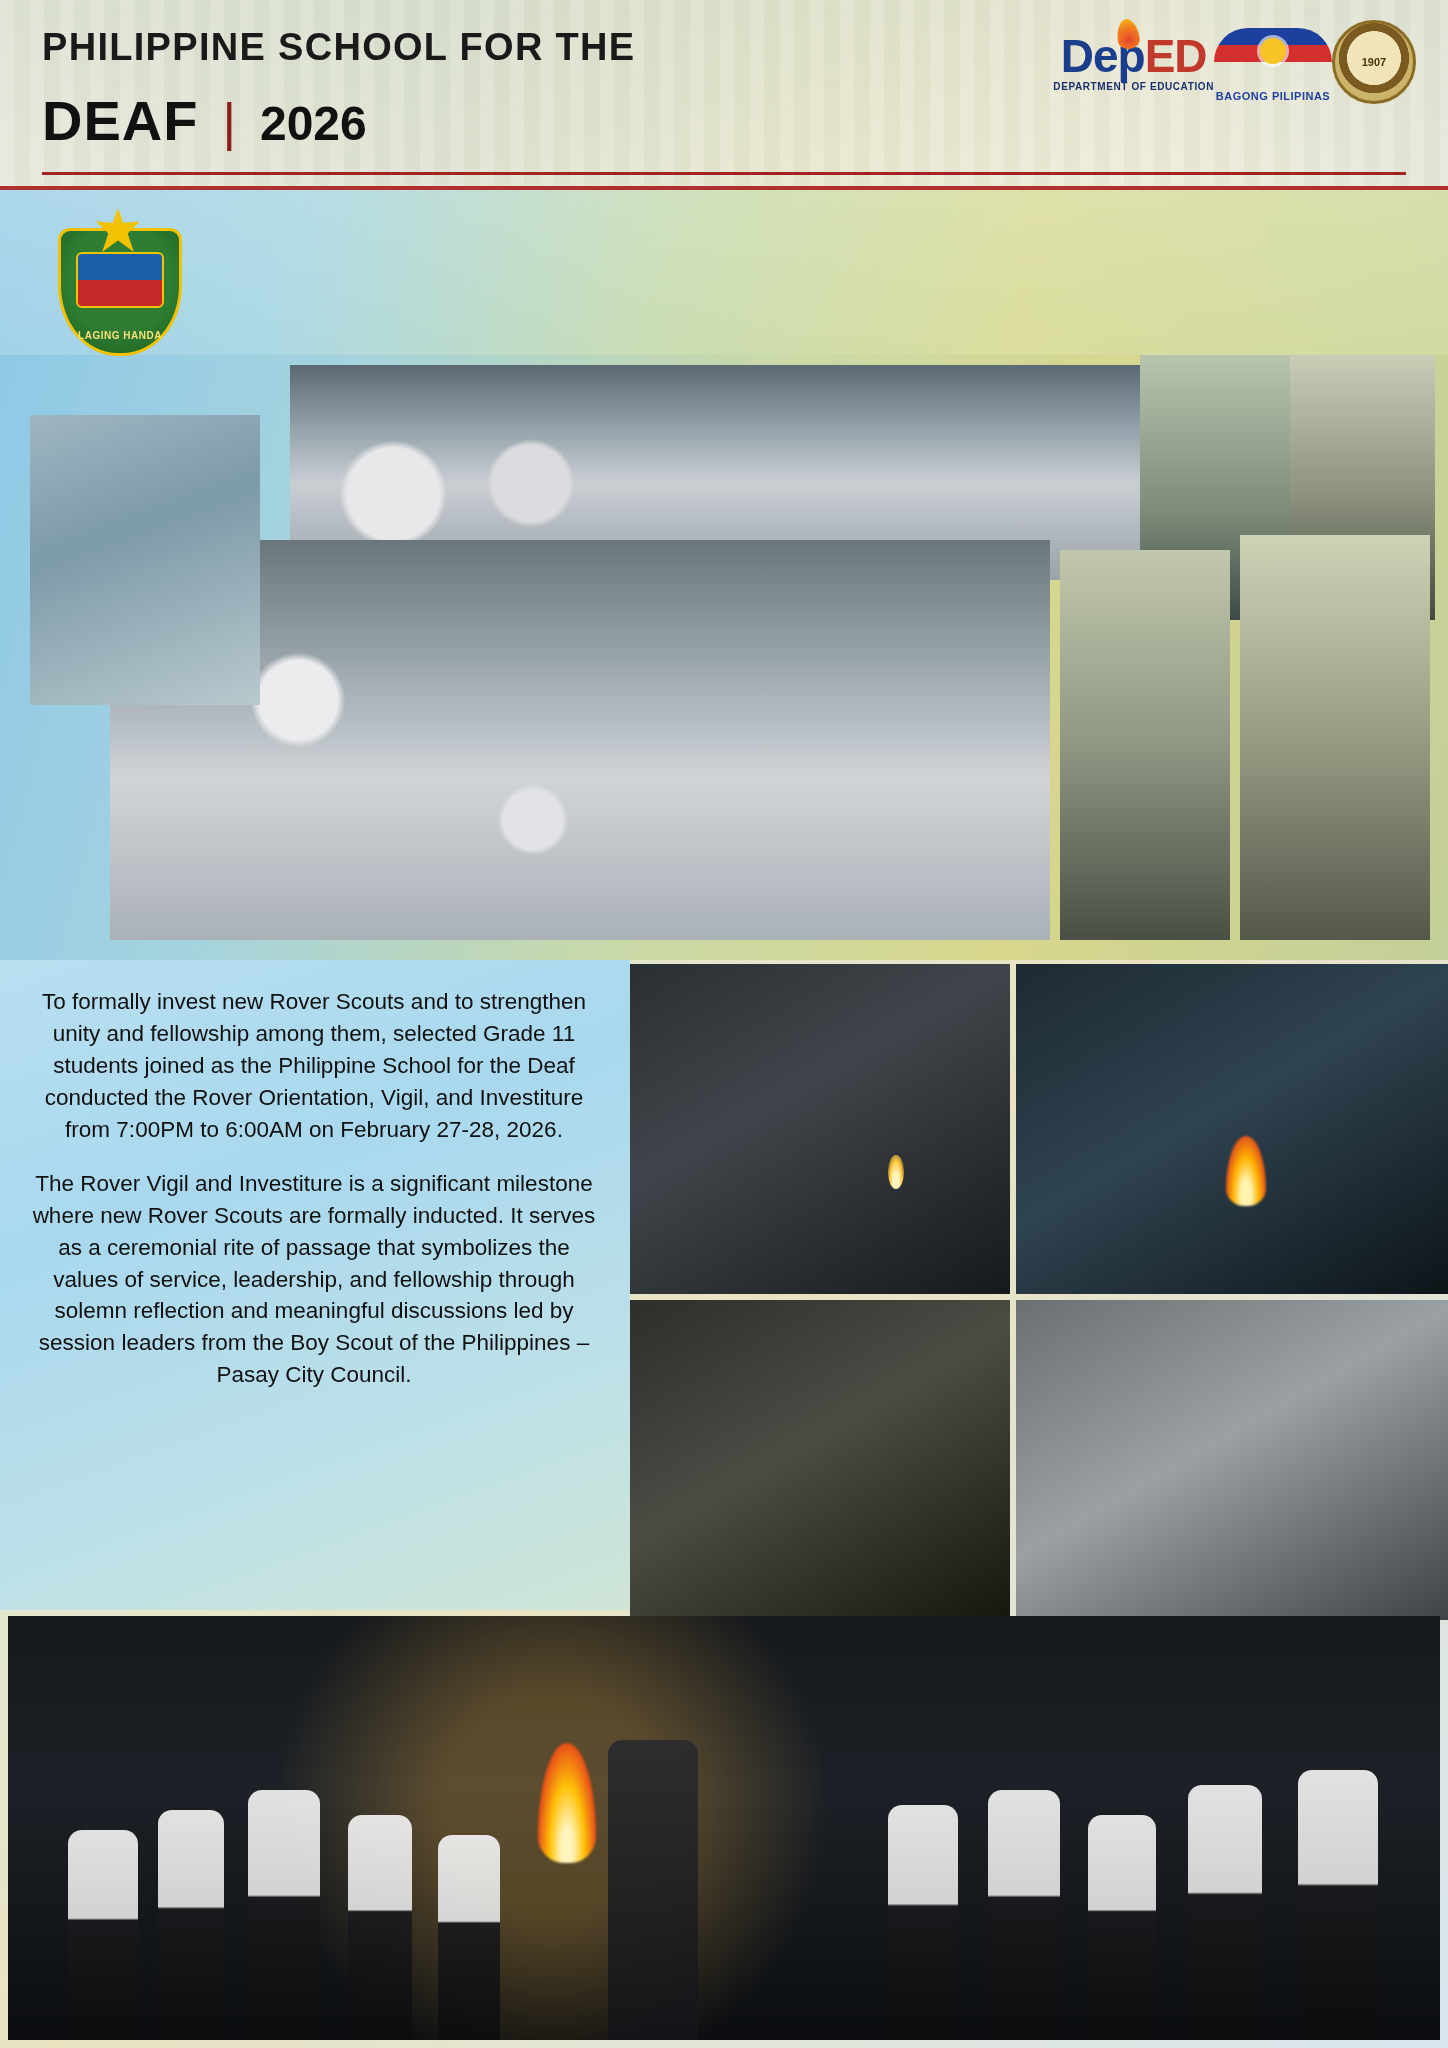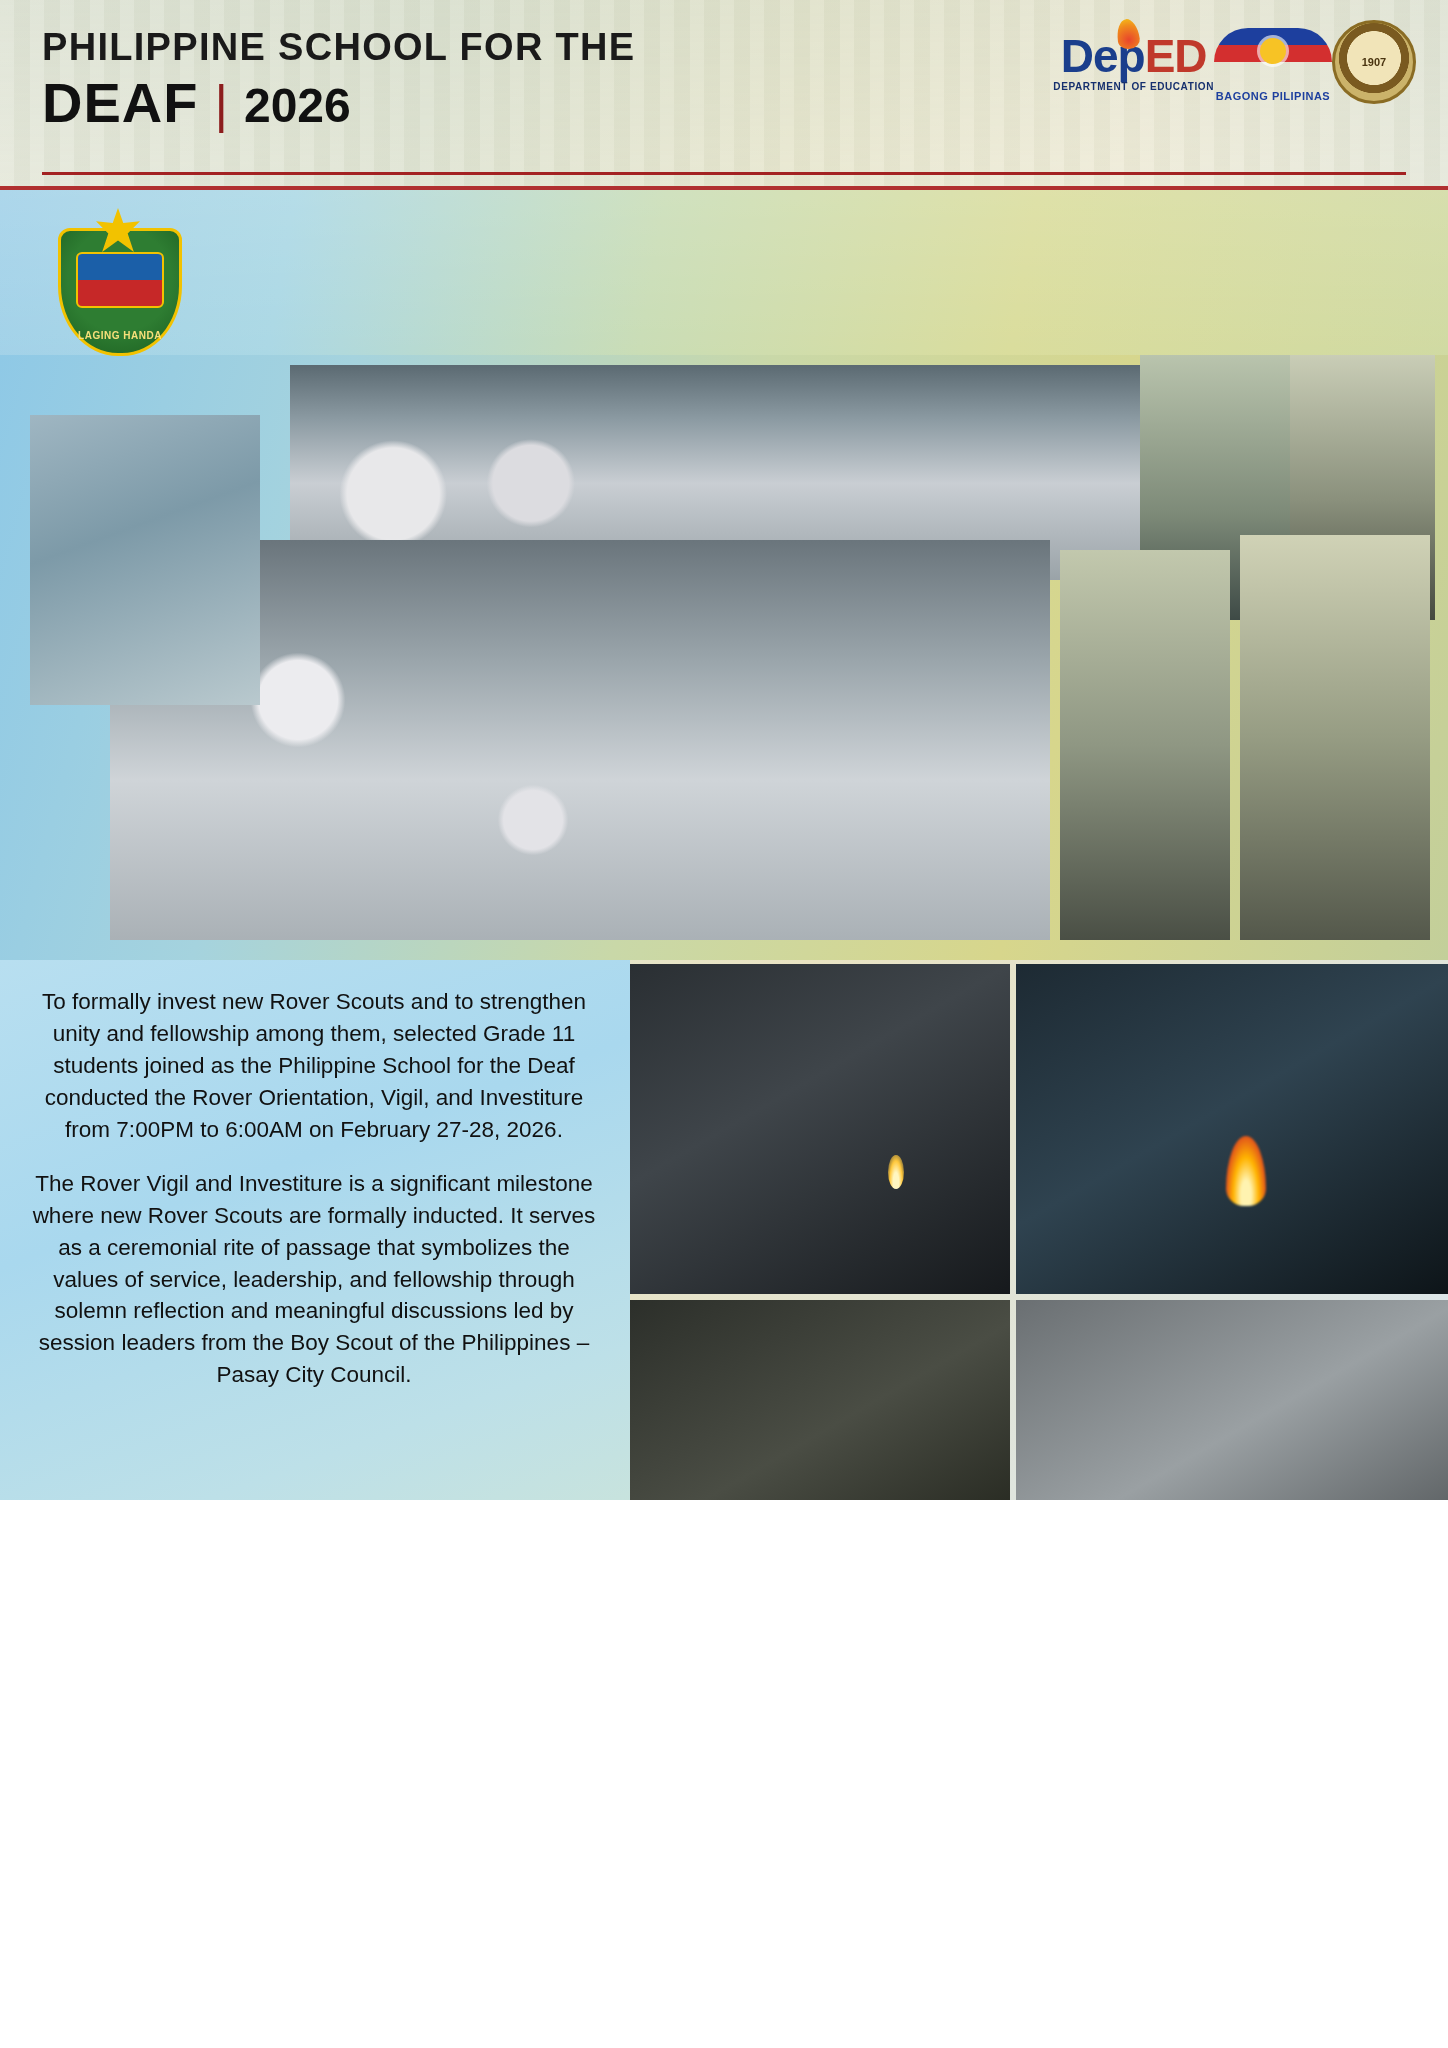--- a/index.html
+++ b/index.html
@@ -6,21 +6,21 @@
   html, body {
     width: 1448px;
     height: 2048px;
     font-family: "Liberation Sans", sans-serif;
     background: #ffffff;
     overflow: hidden;
   }
   .poster {
     position: relative;
     width: 1448px;
-    height: 1500px;
+    height: 2048px;
     background: linear-gradient(135deg, #cfe3ef 0%, #dfe9d8 35%, #e9e3c2 60%, #d9e6ef 100%);
     overflow: hidden;
   }
 
   
   .header {
     position: absolute;
     top: 0; left: 0;
     width: 1448px;
     height: 190px;
@@ -43,24 +43,24 @@
   }
   .school-title .line1 {
     font-size: 38px;
     font-weight: bold;
     letter-spacing: 1.3px;
     color: #1a1a1a;
     line-height: 1.05;
     white-space: nowrap;
   }
   .school-title .line2 {
-    margin-top: 2px;
+    margin-top: 20px;
     display: flex;
     align-items: baseline;
-    gap: 16px;
+    gap: 24px;
     white-space: nowrap;
   }
   .school-title .deaf {
     font-size: 56px;
     font-weight: bold;
     color: #111;
     letter-spacing: 1px;
   }
   .school-title .sep {
     font-size: 52px;

